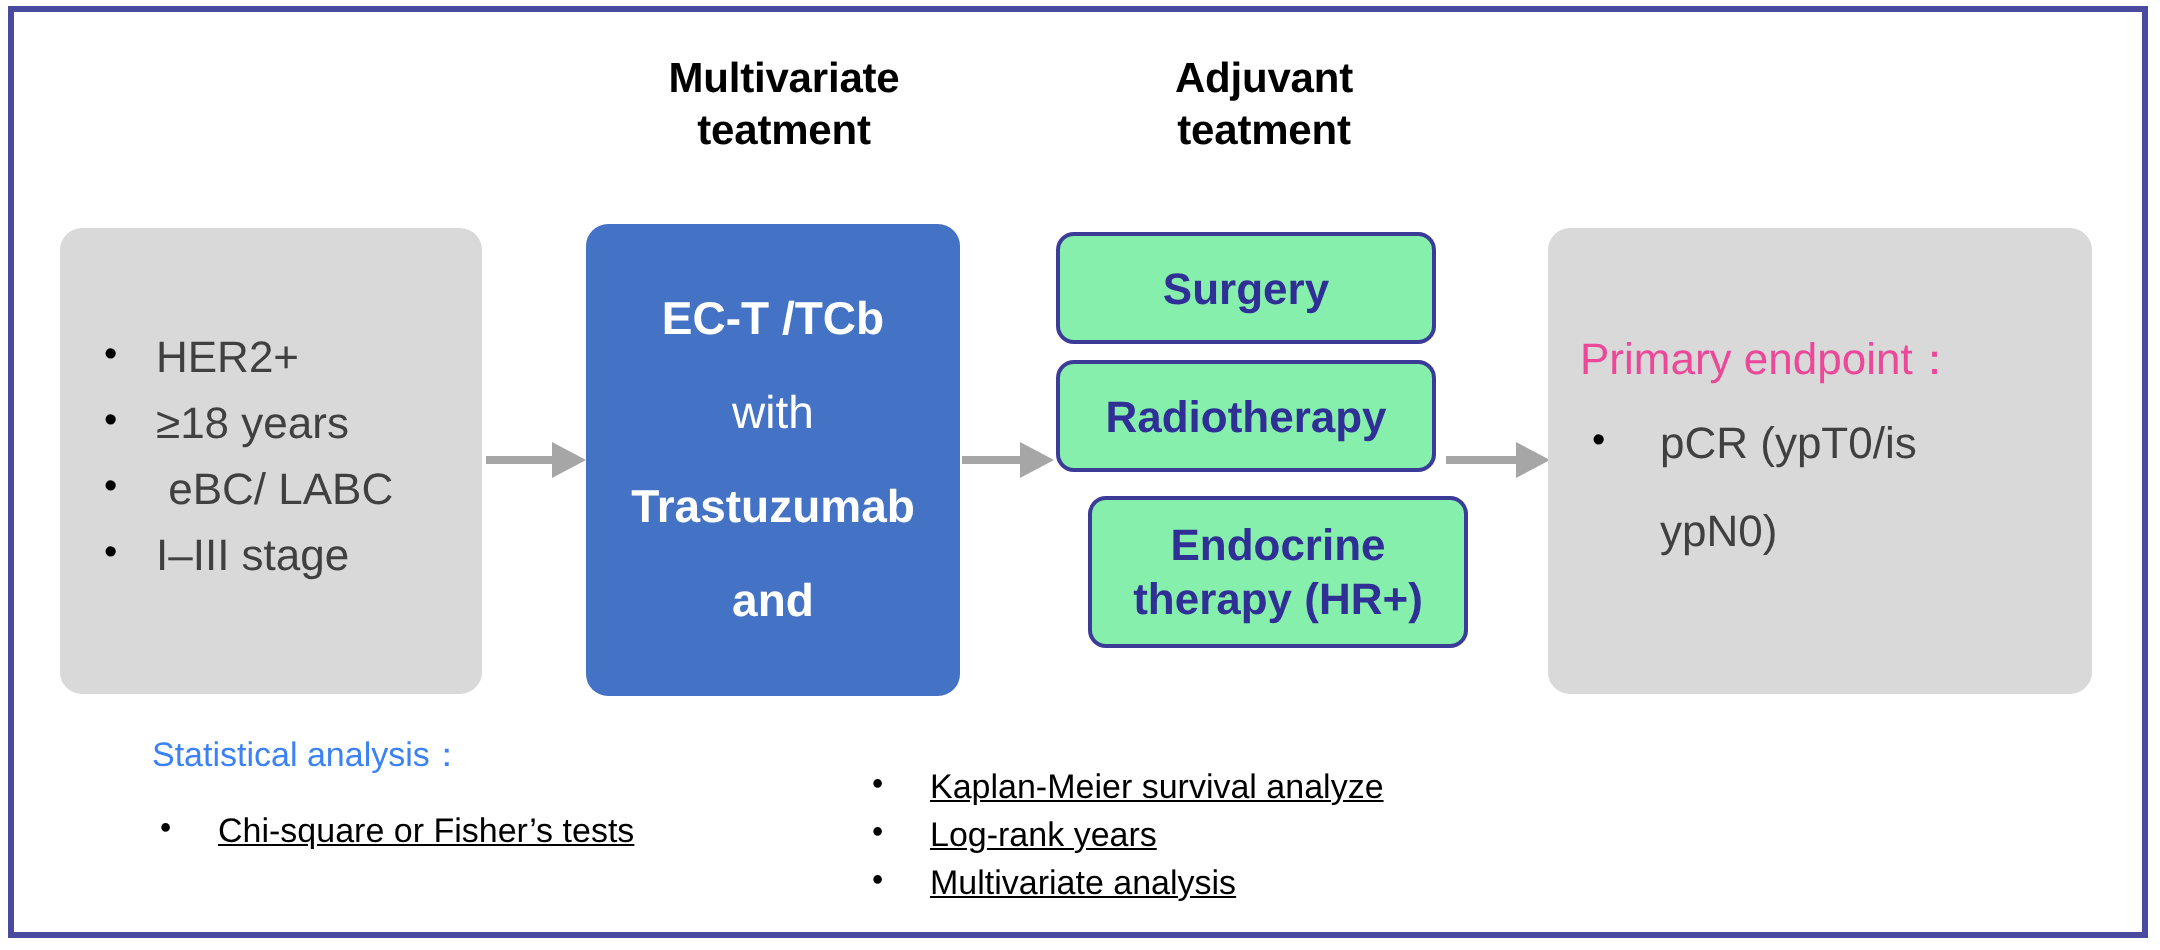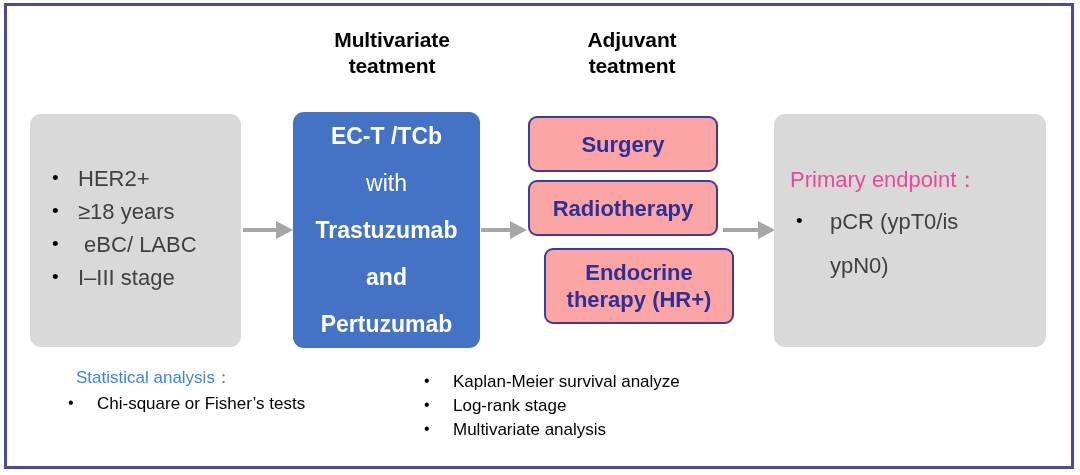--- a/index.html
+++ b/index.html
@@ -91,21 +91,21 @@
     font-weight: bold;
     white-space: nowrap;
   }
   #box-neoadjuvant .ln.reg {
     font-weight: normal;
   }
 
   
   .adj-box {
     position: absolute;
-    background: #fca5a5;
+    background: #86efac;
     border: 2px solid #3b3b98;
     border-radius: 9px;
     box-sizing: border-box;
     display: flex;
     align-items: center;
     justify-content: center;
     color: #2f2f96;
     font-weight: bold;
     font-size: 22px;
     line-height: 27px;
@@ -192,22 +192,23 @@
     top: 366px;
     font-size: 17px;
     font-weight: normal;
     color: #3b82f6;
     white-space: nowrap;
     margin-left: 20px;
   }
   .stats-list {
     position: absolute;
     list-style: none;
-    margin: 4px;
+    margin: 16px;
     padding: 0;
+    text-decoration: underline;
   }
   .stats-list li {
     position: relative;
     padding-left: 37px;
     font-size: 17px;
     line-height: 24px;
     color: #000000;
     white-space: nowrap;
   }
   .stats-list li::before {
@@ -248,21 +249,20 @@
   <div class="arrow" id="arrow-1">
     <div class="shaft"></div>
     <div class="head"></div>
   </div>
 
   <div id="box-neoadjuvant">
     <div class="ln">EC-T /TCb</div>
     <div class="ln reg">with</div>
     <div class="ln">Trastuzumab</div>
     <div class="ln">and</div>
-    <div class="ln">Pertuzumab</div>
   </div>
 
   <div class="arrow" id="arrow-2">
     <div class="shaft"></div>
     <div class="head"></div>
   </div>
 
   <div class="adj-box" id="box-surgery">
     <span>Surgery</span>
   </div>
@@ -287,17 +287,17 @@
     <li>pCR (ypT0/is</li>
     <li class="cont">ypN0)</li>
   </ul>
 
   <div id="stats-title">Statistical analysis：</div>
   <ul class="stats-list" id="list-stats-left">
     <li>Chi-square or Fisher’s tests</li>
   </ul>
   <ul class="stats-list" id="list-stats-right">
     <li>Kaplan-Meier survival analyze</li>
-    <li>Log-rank stage</li>
+    <li>Log-rank years</li>
     <li>Multivariate analysis</li>
   </ul>
 
 </div>
 
 </body></html>

